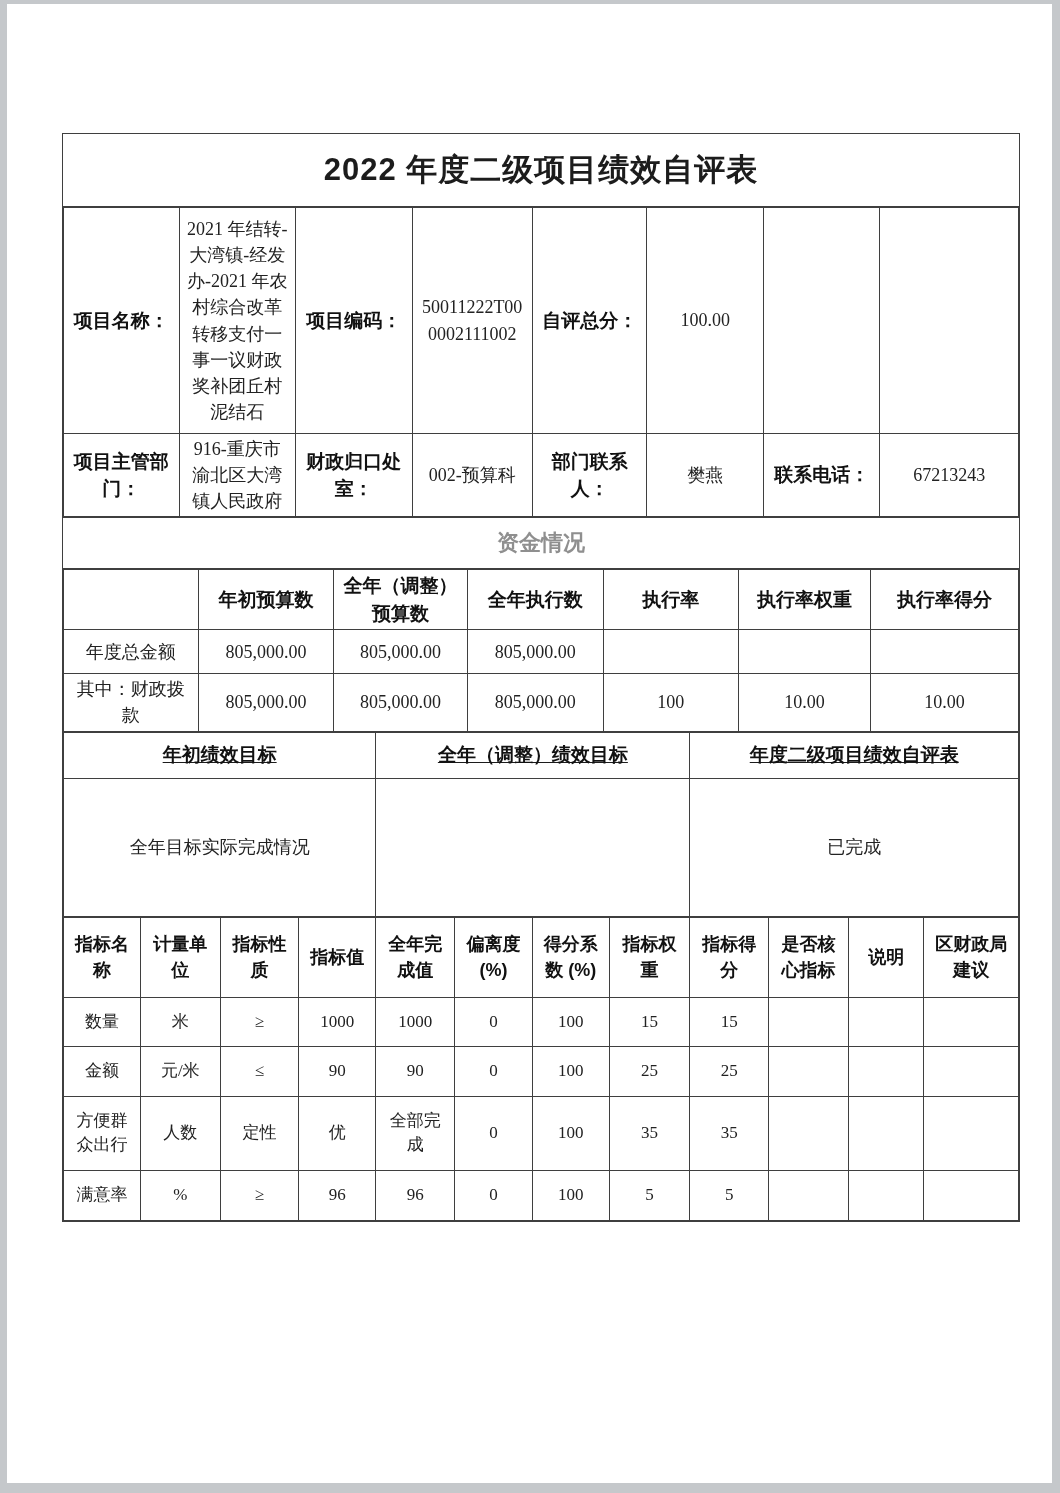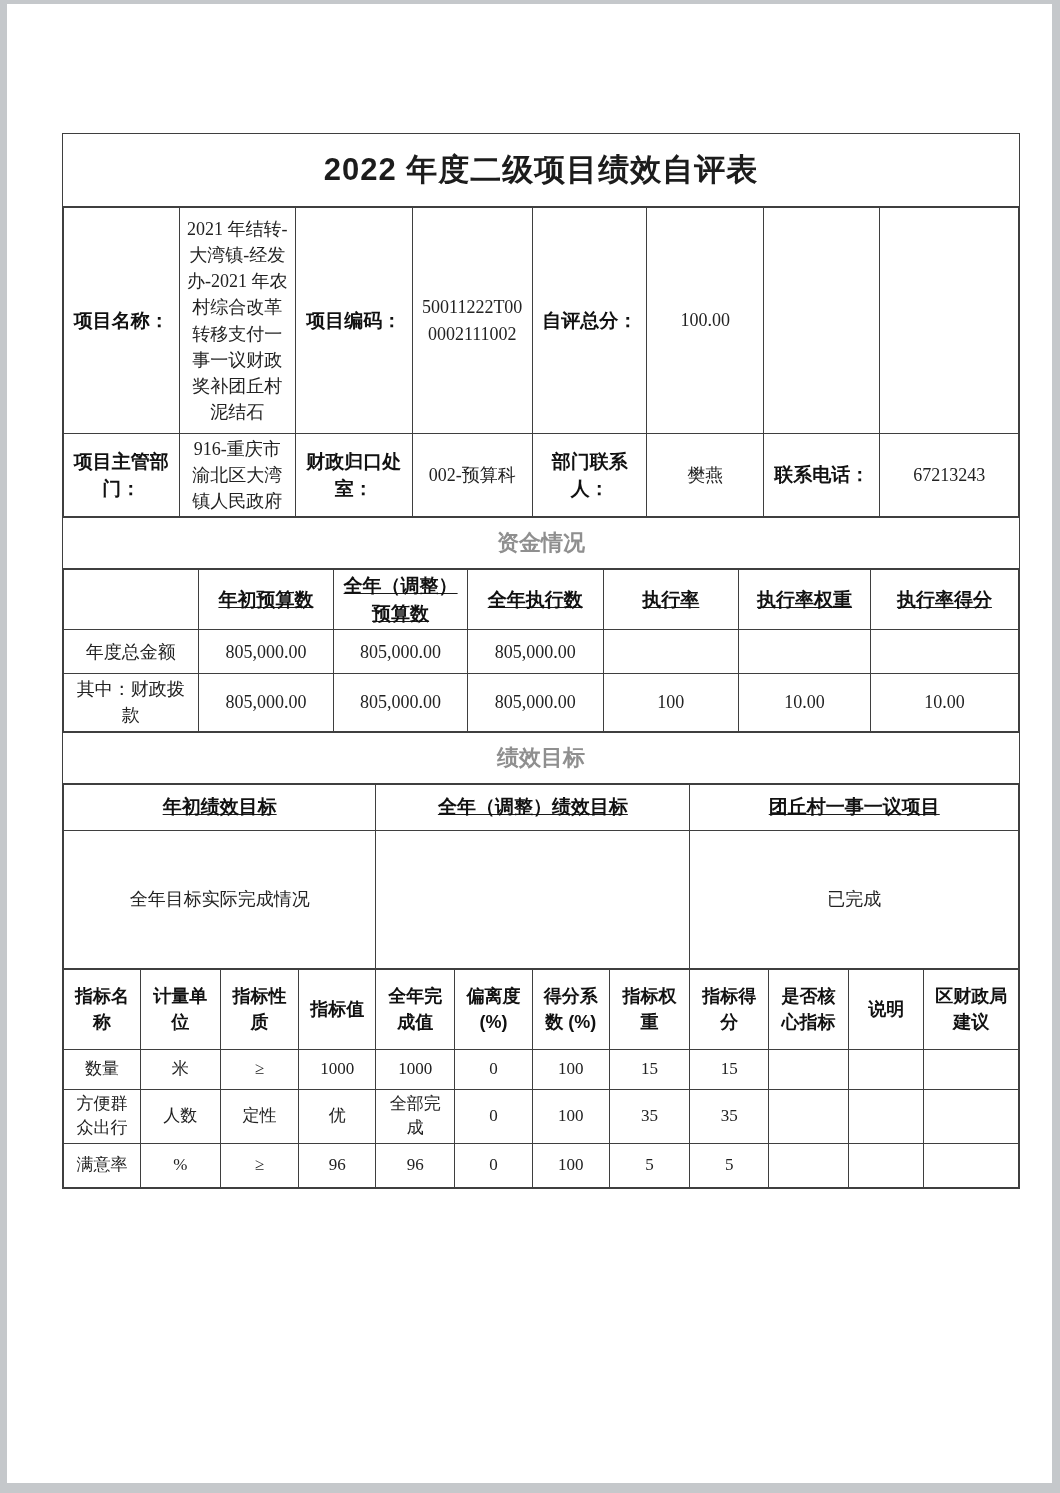--- a/index.html
+++ b/index.html
@@ -56,27 +56,27 @@
     font-size:18px;color:#222;
   }
   table.t td.lab{
     font-family:"Liberation Sans",sans-serif;
     font-weight:bold;font-size:19px;color:#111;
   }
   
   table.info tr:nth-child(1){height:226px;}
   table.info tr:nth-child(2){height:75px;}
   table.info tr:nth-child(1) td:nth-child(4){word-break:break-all;}
-  table.funding tr:nth-child(1){height:52px;text-decoration:underline;}
+  table.funding tr:nth-child(1){height:52px;}
   table.funding tr:nth-child(2){height:44px;margin-left:12px;}
   table.funding tr:nth-child(3){height:49px;}
   table.goals tr:nth-child(1){height:46px;text-decoration:underline;}
   table.goals tr:nth-child(2){height:138px;}
   table.indicators th{font-size:18px;}
-  table.indicators td{font-size:17px;padding:2px 5px;}
+  table.indicators td{font-size:17px;padding:12px 5px;}
   table.indicators tr:nth-child(1){height:80px;margin-left:48px;}
   table.indicators tr:nth-child(n+2){height:40px;}
   table.indicators tr:nth-child(4){height:44px;}
   table.indicators tr:nth-child(5){height:46px;}
 </style>
 </head>
 <body>
 
 <div class="viewport">
   <div class="page">
@@ -155,33 +155,32 @@
               <td>805,000.00</td>
               <td>805,000.00</td>
               <td>805,000.00</td>
               <td>100</td>
               <td>10.00</td>
               <td>10.00</td>
             </tr>
           </tbody>
       </table>
 
-      <div class="section-title">绩效目标</div>
 
       <table class="t goals">
         <colgroup>
           <col style="width:32.7%">
             <col style="width:32.9%">
             <col style="width:34.4%">
         </colgroup>
         <tbody>
             <tr>
               <th>年初绩效目标</th>
               <th>全年（调整）绩效目标</th>
-              <th>团丘村一事一议项目</th>
+              <th>年度二级项目绩效自评表</th>
             </tr>
             <tr>
               <td>全年目标实际完成情况</td>
               <td></td>
               <td>已完成</td>
             </tr>
           </tbody>
       </table>
 
 
@@ -223,20 +222,34 @@
               <td>1000</td>
               <td>0</td>
               <td>100</td>
               <td>15</td>
               <td>15</td>
               <td></td>
               <td></td>
               <td></td>
             </tr>
             <tr>
+              <td>金额</td>
+              <td>元/米</td>
+              <td>≤</td>
+              <td>90</td>
+              <td>90</td>
+              <td>0</td>
+              <td>100</td>
+              <td>25</td>
+              <td>25</td>
+              <td></td>
+              <td></td>
+              <td></td>
+            </tr>
+            <tr>
               <td>方便群众出行</td>
               <td>人数</td>
               <td>定性</td>
               <td>优</td>
               <td>全部完成</td>
               <td>0</td>
               <td>100</td>
               <td>35</td>
               <td>35</td>
               <td></td>

